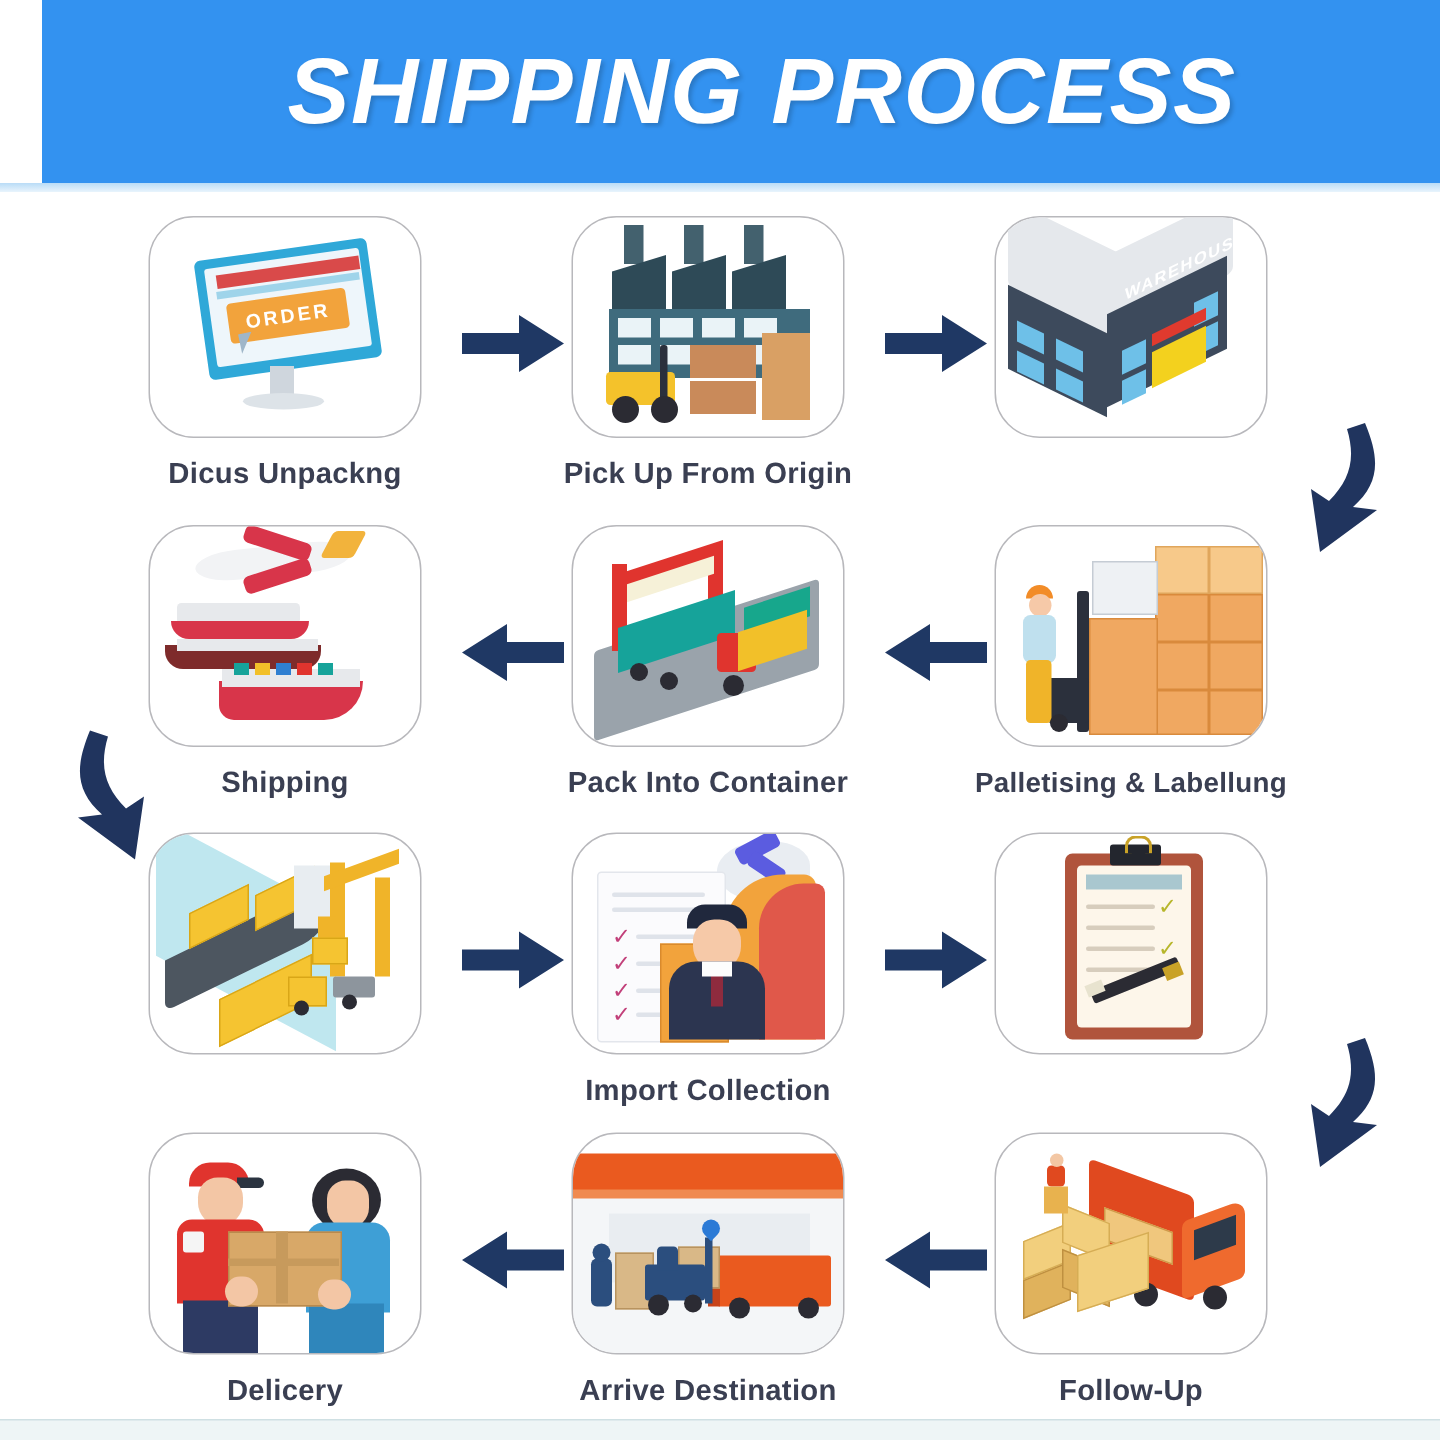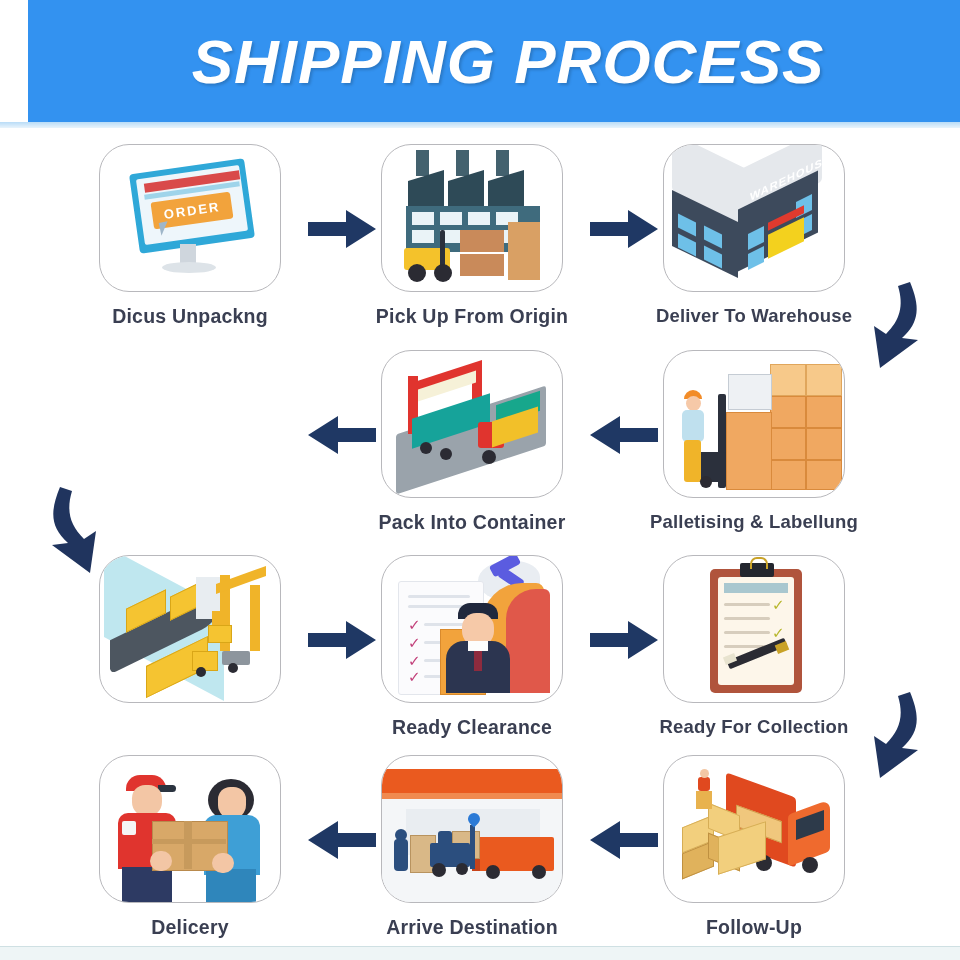--- a/index.html
+++ b/index.html
@@ -212,23 +212,44 @@
         <div class="wh-win" style="left:40px;top:106px;width:18px;height:14px;transform:skewY(26deg);"></div>
         <div class="wh-win" style="left:84px;top:86px;width:16px;height:16px;transform:skewY(-26deg);"></div>
         <div class="wh-win" style="left:84px;top:106px;width:16px;height:16px;transform:skewY(-26deg);"></div>
         <div class="wh-win" style="left:132px;top:54px;width:16px;height:16px;transform:skewY(-26deg);"></div>
         <div class="wh-win" style="left:132px;top:74px;width:16px;height:16px;transform:skewY(-26deg);"></div>
         <div style="left:104px;top:70px;width:36px;height:8px;background:#e03a2e;transform:skewY(-26deg);"></div>
         <div style="left:104px;top:82px;width:36px;height:24px;background:#f3d11e;transform:skewY(-26deg);"></div>
         <div style="left:86px;top:32px;width:62px;height:18px;transform:skewY(-26deg) rotate(0deg);color:#fff;font-size:11px;font-weight:bold;letter-spacing:1px;">WAREHOUSE</div>
       </div>
     </div>
-    <div class="label sm">Deliver To Warehouse</div>
-  </div>
-
+  </div>
+
+  <div class="cell" style="left:70px;top:222px;">
+    <div class="card">
+      <div class="art">
+        <div class="plane-body" style="left:30px;top:14px;width:104px;height:20px;transform:rotate(-6deg);"></div>
+        <div class="plane-wing" style="left:62px;top:6px;width:46px;height:12px;transform:rotate(18deg);border-radius:4px;"></div>
+        <div class="plane-wing" style="left:62px;top:28px;width:46px;height:12px;transform:rotate(-18deg);border-radius:4px;"></div>
+        <div style="left:118px;top:4px;width:22px;height:18px;background:#f2b33c;transform:skewX(-28deg);border-radius:3px;"></div>
+        <div class="ship-deck" style="left:18px;top:52px;width:82px;height:14px;border-radius:3px;"></div>
+        <div class="ship" style="left:14px;top:64px;width:92px;height:12px;"></div>
+        <div style="left:10px;top:80px;width:104px;height:16px;background:#7e2b2b;border-radius:0 0 12px 12px;"></div>
+        <div class="ship-deck" style="left:18px;top:76px;width:94px;height:8px;"></div>
+        <div style="left:46px;top:104px;width:96px;height:26px;background:#d8354a;border-radius:0 0 26px 10px;"></div>
+        <div style="left:48px;top:96px;width:92px;height:12px;background:#e7e9ec;"></div>
+        <div style="left:56px;top:92px;width:10px;height:8px;background:#16a39a;"></div>
+        <div style="left:70px;top:92px;width:10px;height:8px;background:#f2c029;"></div>
+        <div style="left:84px;top:92px;width:10px;height:8px;background:#2f7fd1;"></div>
+        <div style="left:98px;top:92px;width:10px;height:8px;background:#e0342e;"></div>
+        <div style="left:112px;top:92px;width:10px;height:8px;background:#16a39a;"></div>
+      </div>
+    </div>
+    <div class="label">Shipping</div>
+  </div>
 
   <div class="cell" style="left:634px;top:222px;">
     <div class="card">
       <div class="art">
         <div class="box-or2" style="left:106px;top:14px;width:34px;height:30px;"></div>
         <div class="box-or2" style="left:142px;top:14px;width:34px;height:30px;"></div>
         <div class="box-or" style="left:106px;top:46px;width:34px;height:30px;"></div>
         <div class="box-or" style="left:142px;top:46px;width:34px;height:30px;"></div>
         <div class="box-or" style="left:106px;top:78px;width:34px;height:30px;"></div>
         <div class="box-or" style="left:142px;top:78px;width:34px;height:30px;"></div>
@@ -310,21 +331,21 @@
         <span class="check" style="left:26px;top:98px;color:#c2407a;">✓</span>
         <span class="check" style="left:26px;top:114px;color:#c2407a;">✓</span>
         <div class="parcel" style="left:58px;top:74px;width:44px;height:64px;background:#f2a33c;border-color:#d98a2c;"></div>
         <div class="off-cap" style="left:76px;top:48px;width:40px;height:16px;"></div>
         <div class="off-face" style="left:80px;top:58px;width:32px;height:34px;border-radius:16px 16px 18px 18px;"></div>
         <div class="off-coat" style="left:64px;top:86px;width:64px;height:52px;"></div>
         <div class="off-tie" style="left:92px;top:90px;width:8px;height:26px;"></div>
         <div style="left:86px;top:86px;width:20px;height:10px;background:#fdfdfd;"></div>
       </div>
     </div>
-    <div class="label">Ready Clearance</div>
+    <div class="label">Import Collection</div>
   </div>
 
   <div class="cell" style="left:634px;top:427px;">
     <div class="card">
       <div class="art">
         <div class="clip-board" style="left:46px;top:14px;width:92px;height:124px;"></div>
         <div class="clip-paper" style="left:54px;top:22px;width:76px;height:108px;"></div>
         <div class="clip-clip" style="left:76px;top:8px;width:34px;height:14px;"></div>
         <div style="left:86px;top:2px;width:14px;height:10px;border:2px solid #c9a227;border-bottom:none;border-radius:7px 7px 0 0;background:transparent;"></div>
         <div style="left:60px;top:28px;width:64px;height:10px;background:#a9c7cf;"></div>
@@ -332,21 +353,20 @@
         <div class="clip-line" style="left:60px;top:62px;width:46px;"></div>
         <div class="clip-line" style="left:60px;top:76px;width:46px;"></div>
         <div class="clip-line" style="left:60px;top:90px;width:46px;"></div>
         <span class="check" style="left:108px;top:42px;">✓</span>
         <span class="check" style="left:108px;top:70px;">✓</span>
         <div class="pen" style="left:62px;top:94px;width:62px;height:9px;transform:rotate(-22deg);"></div>
         <div style="left:60px;top:100px;width:12px;height:8px;background:#e8e3cf;transform:rotate(-22deg);"></div>
         <div style="left:112px;top:88px;width:12px;height:9px;background:#c9a227;transform:rotate(-22deg);"></div>
       </div>
     </div>
-    <div class="label sm">Ready For Collection</div>
   </div>
 
   <div class="cell" style="left:70px;top:627px;">
     <div class="card">
       <div class="art">
         <div class="d-cap" style="left:26px;top:20px;width:40px;height:16px;"></div>
         <div style="left:58px;top:30px;width:18px;height:7px;background:#2b3440;border-radius:0 4px 4px 0;"></div>
         <div class="d-face" style="left:32px;top:30px;width:30px;height:32px;border-radius:14px 14px 16px 16px;"></div>
         <div class="d-shirt" style="left:18px;top:58px;width:58px;height:56px;"></div>
         <div class="d-pants" style="left:22px;top:112px;width:50px;height:36px;"></div>

